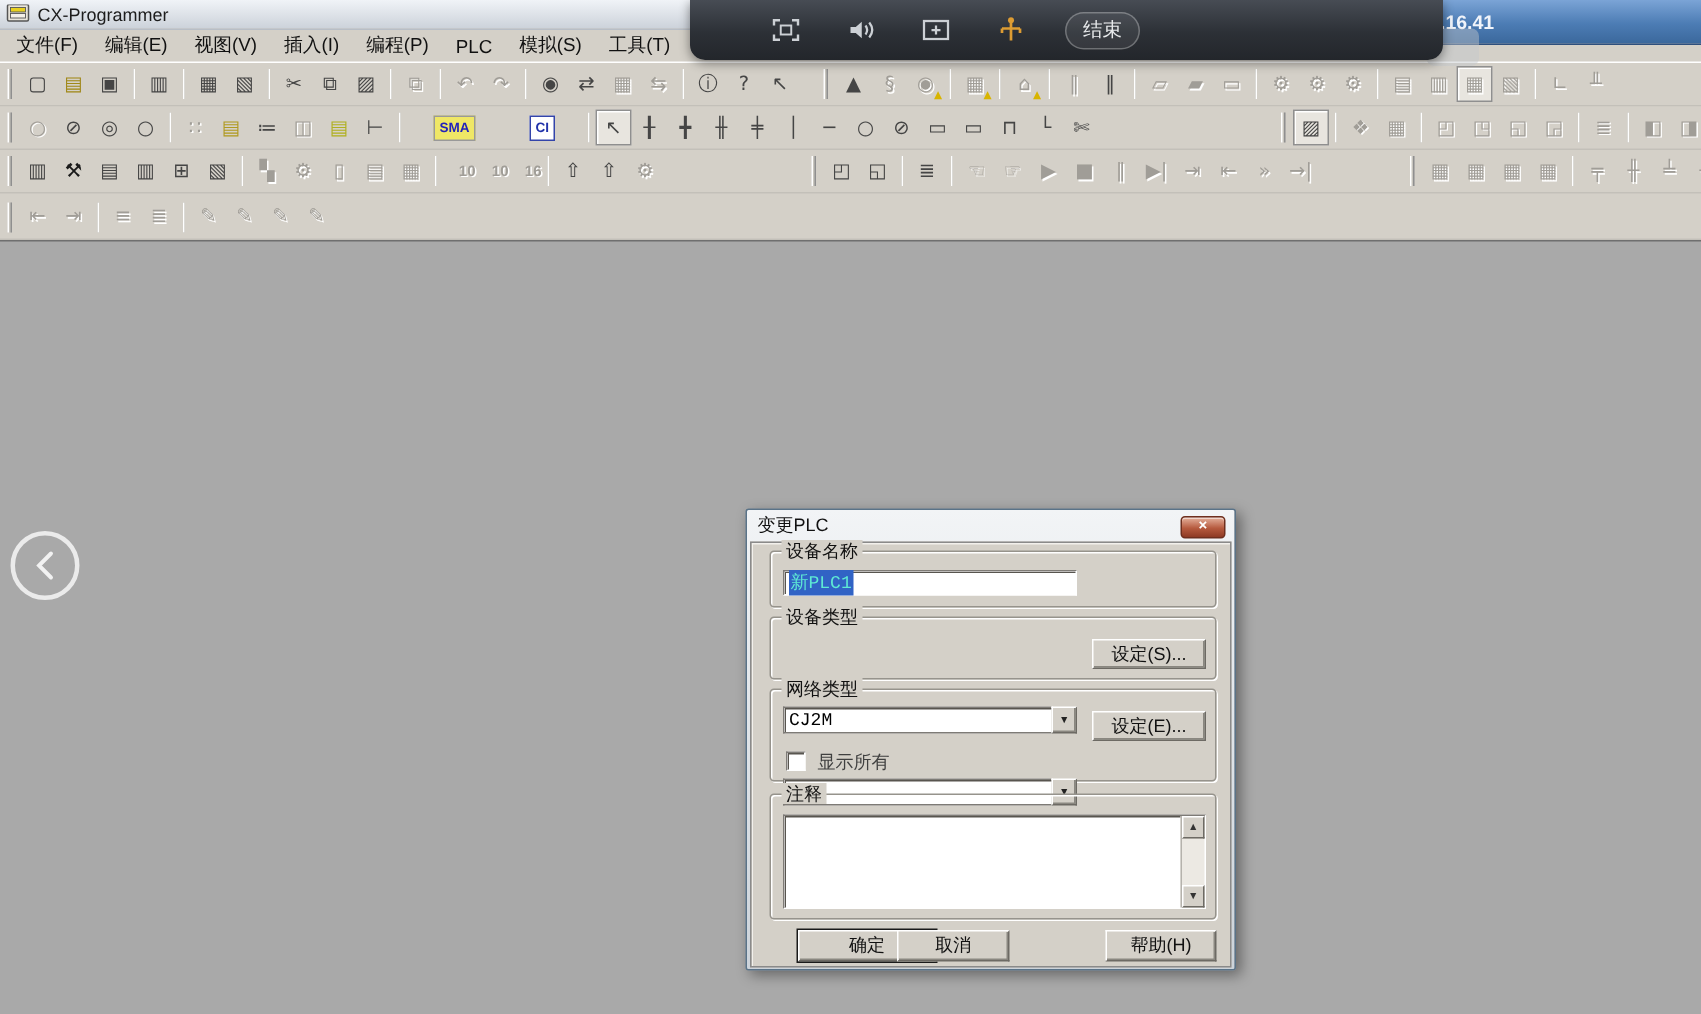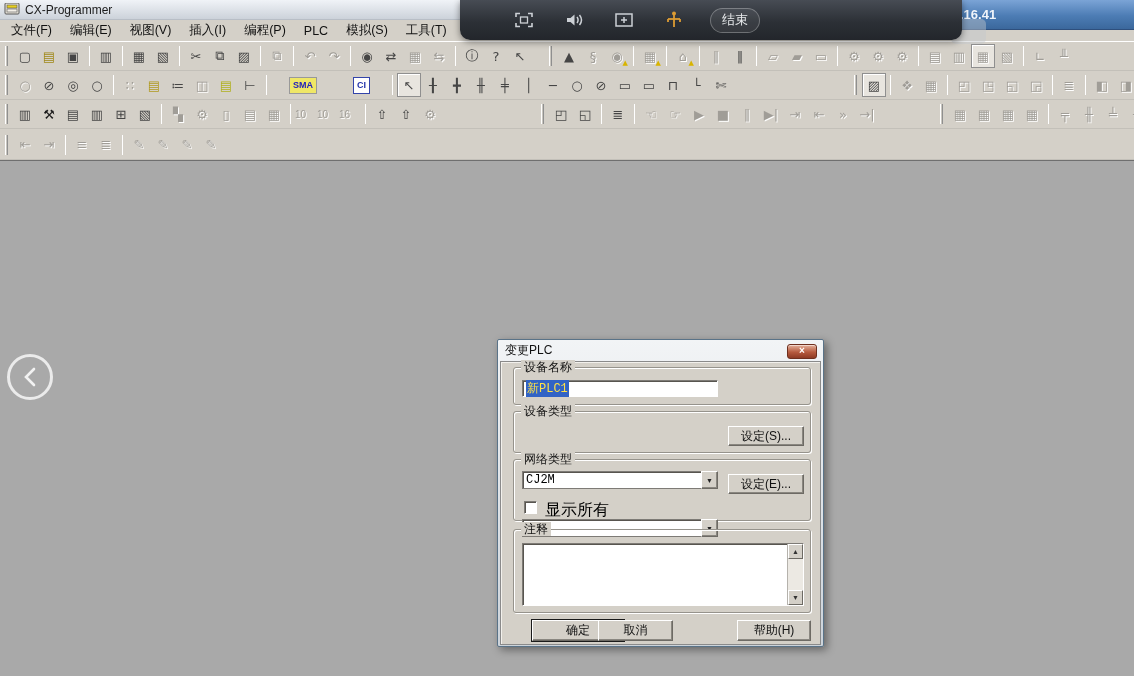--- a/index.html
+++ b/index.html
@@ -50,21 +50,21 @@
   .sep { width:1px; height:20px; background:#9a9790; border-right:1px solid #ffffff;
     margin:0 4px; flex:none; }
   .ic { width:24px; height:24px; flex:none; display:flex; align-items:center; justify-content:center;
     font-family:"DejaVu Sans",sans-serif; font-size:13px; color:#a09d97;
     text-shadow:1px 1px 0 #ffffff; position:relative; border:1px solid transparent; cursor:default; }
   .ic.en { color:#454545; text-shadow:none; }
   .ic.boxed { border:1px solid #8f8f8f; background:#e8e5df; box-shadow:inset 1px 1px 0 #fff; }
   .ic .warnb { position:absolute; right:0; bottom:0; font-size:7px; color:#d8b400; text-shadow:none; }
   .chip { height:17px; padding:0 3px; font-size:9px; font-weight:bold; display:flex; align-items:center;
     margin:0 18px; border:1px solid #888; flex:none; cursor:default; }
-  .txtic { width:22px; flex:none; text-align:left; font-size:10px; font-weight:normal;
+  .txtic { width:22px; flex:none; text-align:right; font-size:10px; font-weight:bold;
     color:#a09d97; text-shadow:1px 1px 0 #fff; cursor:default; }
 
   
   .workspace { position:absolute; left:0; top:160px; width:100%; height:516px;
     background:#a9a9a9; border-top:1px solid #6f6f6f; }
   .back-btn { position:absolute; left:7px; top:354px; width:46px; height:46px; z-index:25;
     border:3px solid rgba(242,242,242,.9); border-radius:50%; display:flex;
     align-items:center; justify-content:center; cursor:pointer; }
 
   
@@ -80,35 +80,35 @@
   .dlg-body { position:relative; height:284px; background:#d4d0c8; border:1px solid #8a8a8a;
     box-shadow:inset 1px 1px 0 #f2f0ec; }
   .grp { position:absolute; border:1px solid #96938c; border-radius:3px;
     box-shadow:inset 1px 1px 0 #fff, 1px 1px 0 #fff; }
   .grp-label { position:absolute; top:-8px; left:7px; background:#d4d0c8; padding:0 3px;
     font-size:12px; color:#111; line-height:14px;text-align:center; }
   .field { position:absolute; background:#fff; border:1px solid #7e7b76;
     border-right-color:#fff; border-bottom-color:#fff;
     box-shadow:inset 1px 1px 0 #58554f; font-family:"Liberation Mono","DejaVu Sans Mono",monospace;
     font-size:12px; color:#000; display:flex; align-items:center; padding-left:3px; }
-  .sel-text { background:#3163c5; color:#fde047; padding:0 1px; }
+  .sel-text { background:#3163c5; color:#5eead4; padding:0 1px; }
   .combo { position:absolute; display:flex;margin-top:44px; }
   .combo .cfield { flex:1; background:#fff; border:1px solid #7e7b76; border-right:none;
     box-shadow:inset 1px 1px 0 #58554f; font-family:"Liberation Mono","DejaVu Sans Mono",monospace;
     font-size:12px; display:flex; align-items:center; padding-left:3px; }
   .combo .cbtn { width:17px; background:#d4d0c8; border:1px solid #6d6a64;
     border-left-color:#fff; border-top-color:#fff; box-shadow:inset -1px -1px 0 #8a8780;
     display:flex; align-items:center; justify-content:center; font-size:7px; color:#222; cursor:pointer; }
   .btn { position:absolute; background:#d4d0c8; border:1px solid #6d6a64;
     border-left-color:#fff; border-top-color:#fff; box-shadow:inset -1px -1px 0 #8a8780;
     font-size:12px; color:#111; display:flex; align-items:center; justify-content:center; cursor:pointer; }
   .btn.default { outline:1px solid #1a1a1a; }
   .chk { position:absolute; width:13px; height:13px; background:#fff; border:1px solid #7e7b76;
     border-right-color:#fff; border-bottom-color:#fff; box-shadow:inset 1px 1px 0 #58554f; cursor:pointer; }
-  .chk-label { position:absolute; font-size:16px; color:#000000; }
+  .chk-label { position:absolute; font-size:12px; color:#404040; }
   .txtarea { position:absolute; background:#fff; border:1px solid #7e7b76;
     border-right-color:#fff; border-bottom-color:#fff; box-shadow:inset 1px 1px 0 #58554f;
     display:flex; }
   .txtarea .ta-text { flex:1; font-size:12px; }
   .vscroll { width:16px; display:flex; flex-direction:column; background:#ece9e3;
     border-left:1px solid #b5b2ac; }
   .vs-btn { height:15px; background:#d4d0c8; border:1px solid #6d6a64;
     border-left-color:#fff; border-top-color:#fff; font-size:7px; color:#333;
     display:flex; align-items:center; justify-content:center; cursor:pointer; }
   .vs-track { flex:1; }

